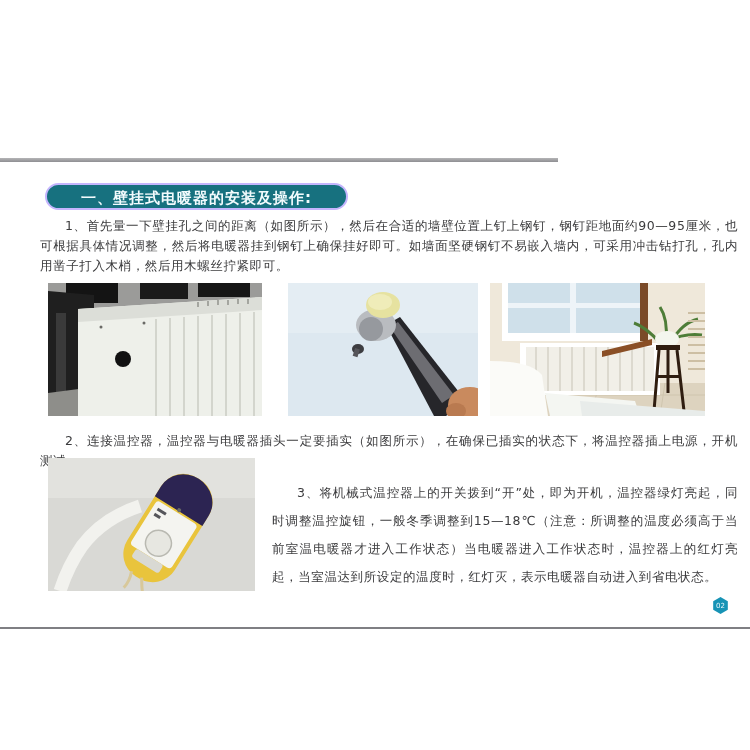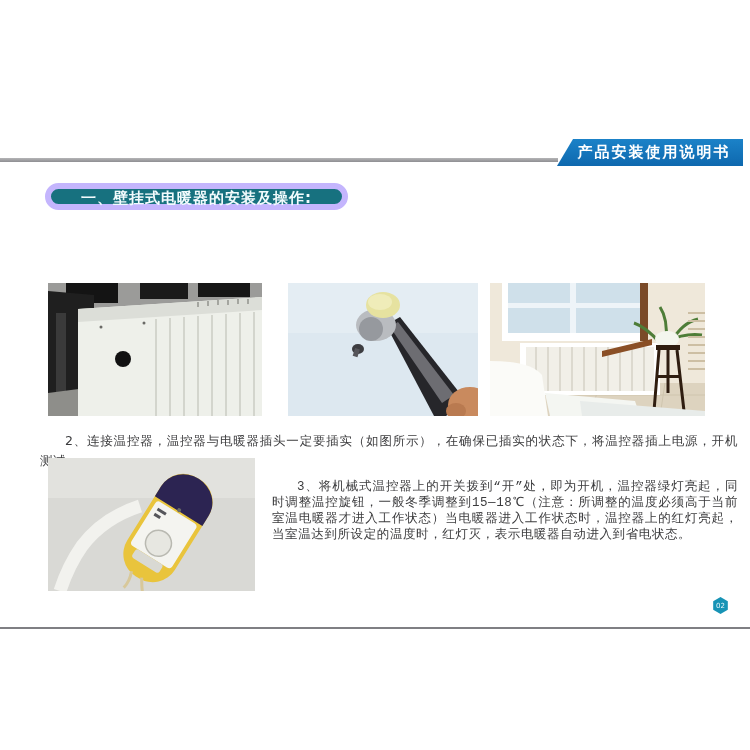--- a/index.html
+++ b/index.html
@@ -10,31 +10,31 @@
   .gray-rule{position:absolute;left:0;top:158px;width:558px;height:4px;
     background:linear-gradient(#b4b4b6,#8e8e92);}
   .header-flag{position:absolute;left:557px;top:139px;width:186px;height:27px;
     background:linear-gradient(#1b82c8,#0e68ae);
     clip-path:polygon(16px 0,100% 0,100% 100%,0 100%);
     display:flex;align-items:center;justify-content:center;}
   .header-flag span{color:#ffffff;font-size:15px;font-weight:bold;letter-spacing:2px;padding-left:8px;}
 
   
   .section-pill{position:absolute;left:45px;top:183px;width:303px;height:27px;
-    background:#17717f;border:6px solid #c4b5fd;border-radius:16px;
-    display:flex;align-items:flex-start;justify-content:center;box-sizing:border-box;}
+    background:#17717f;border:2px solid #c4b5fd;border-radius:16px;
+    display:flex;align-items:flex-end;justify-content:center;box-sizing:border-box;}
   .section-pill span{color:#f2fbfd;font-size:15px;font-weight:bold;letter-spacing:1px;}
 
   
   .para{position:absolute;color:#3b3b3d;font-size:12.5px;line-height:20px;
     text-align:justify;letter-spacing:0.6px;}
   .indent{text-indent:2em;}
   #step1{left:40px;top:216px;width:698px;}
   #step2{left:40px;top:431px;width:698px;}
-  #step3-col{left:272px;top:479px;width:466px;line-height:16px;font-family:Liberation Mono, monospace;}
+  #step3-col{left:272px;top:479px;width:466px;line-height:28px;}
   #step3-col p{margin:0;}
   #step3-note{text-indent:0;}
 
   
   .photo{position:absolute;overflow:hidden;}
   .photo svg{display:block;}
   #photo1{left:48px;top:283px;width:214px;height:133px;}
   #photo2{left:288px;top:283px;width:190px;height:133px;}
   #photo3{left:490px;top:283px;width:215px;height:133px;}
   #photo4{left:48px;top:458px;width:207px;height:133px;}
@@ -46,28 +46,26 @@
   .page-badge span{color:#e8f7fb;font-size:7px;font-weight:normal;}
 
   .bottom-rule{position:absolute;left:0;top:627px;width:750px;height:2px;background:#7f7f83;}
 </style>
 </head>
 <body>
 
 <div id="page">
 
   <div class="gray-rule"></div>
-  <div class="header-flag">
-    <span>产品安装使用说明书</span>
-  </div>
 
   <div class="section-pill">
     <span>一、壁挂式电暖器的安装及操作:</span>
   </div>
 
+  <div id="step1" class="para indent">1、首先量一下壁挂孔之间的距离（如图所示），然后在合适的墙壁位置上钉上钢钉，钢钉距地面约90—95厘米，也可根据具体情况调整，然后将电暖器挂到钢钉上确保挂好即可。如墙面坚硬钢钉不易嵌入墙内，可采用冲击钻打孔，孔内用凿子打入木梢，然后用木螺丝拧紧即可。</div>
 
   <div id="photo1" class="photo">
     <svg width="214" height="133" viewBox="0 0 214 133">
       <rect width="214" height="133" fill="#c9c9c7"></rect>
       <rect x="0" y="0" width="214" height="34" fill="#9b9b99"></rect>
       <rect x="18" y="0" width="52" height="20" fill="#141414"></rect>
       <rect x="92" y="0" width="48" height="16" fill="#1a1a1a"></rect>
       <rect x="150" y="0" width="52" height="14" fill="#161616"></rect>
       <polygon points="0,8 46,12 46,133 0,133" fill="#1f1f1f"></polygon>
       <rect x="8" y="30" width="10" height="80" fill="#3a3a3a"></rect>

